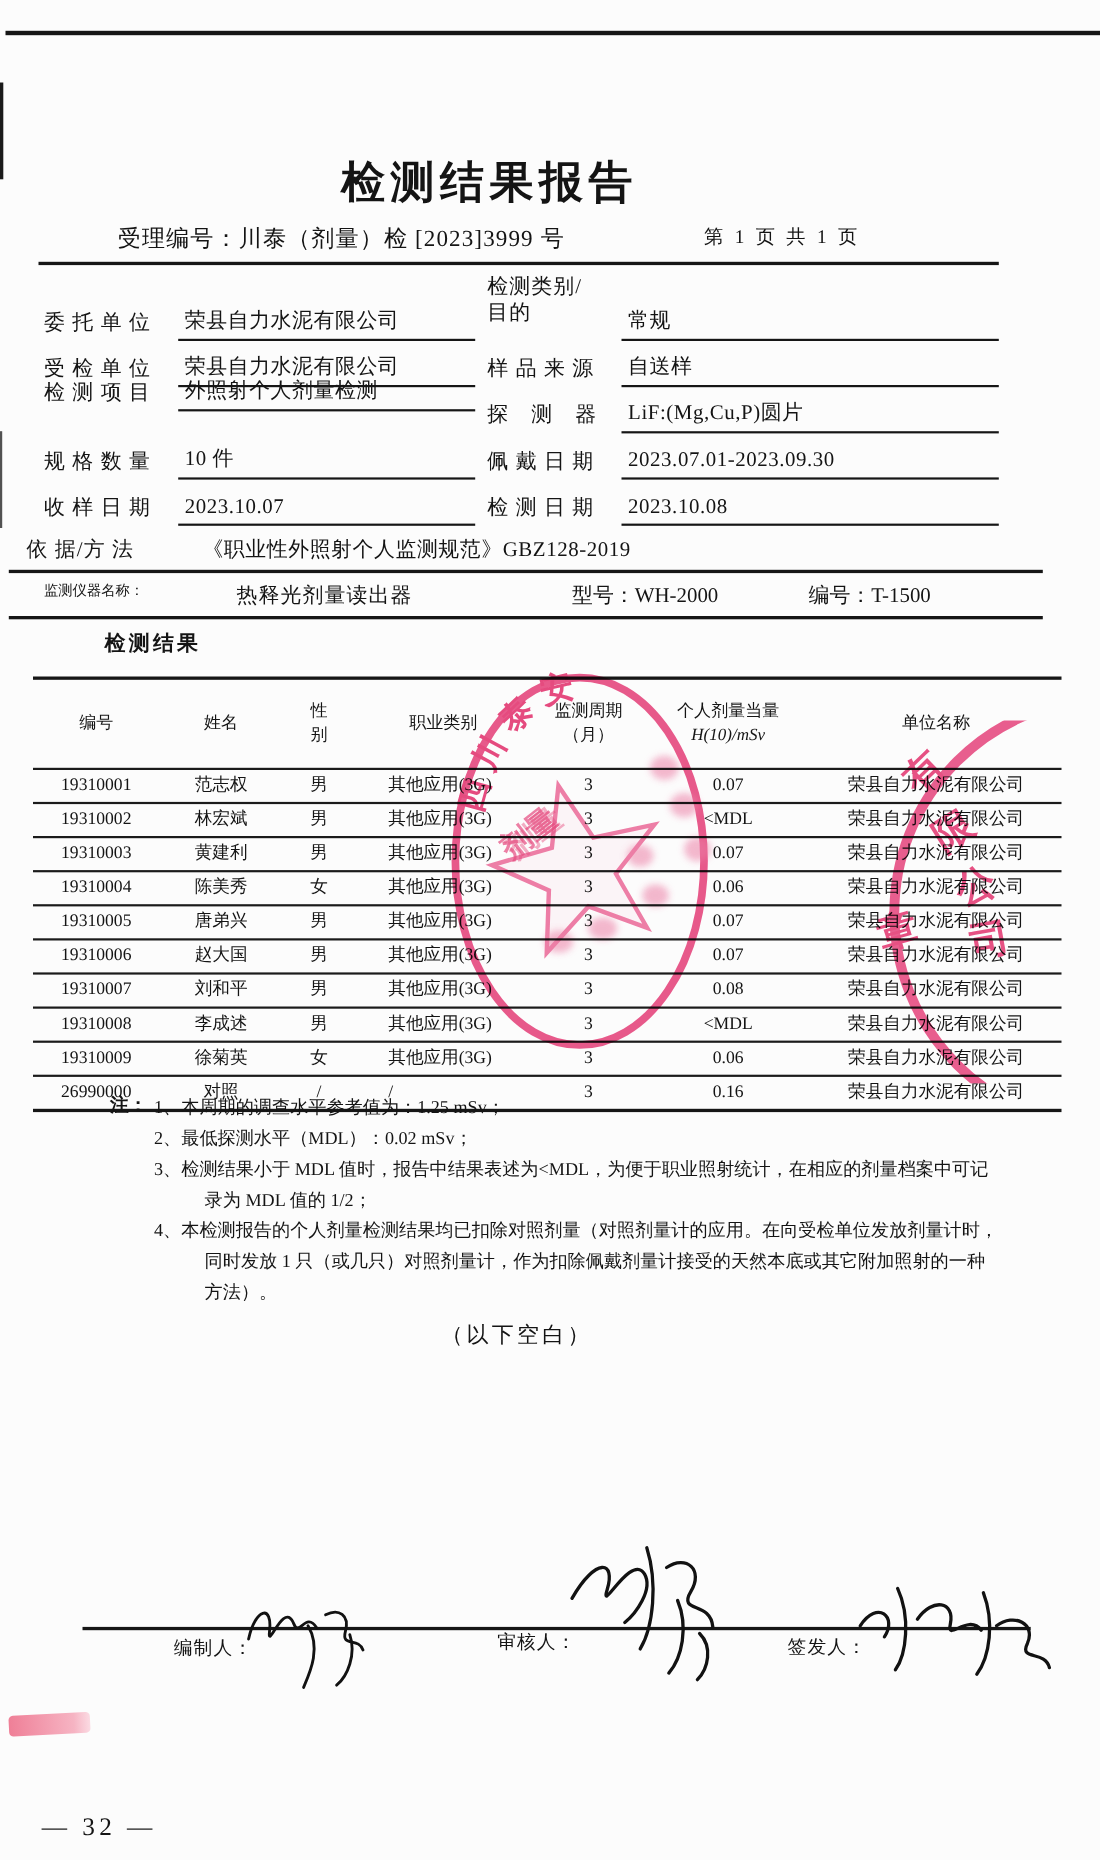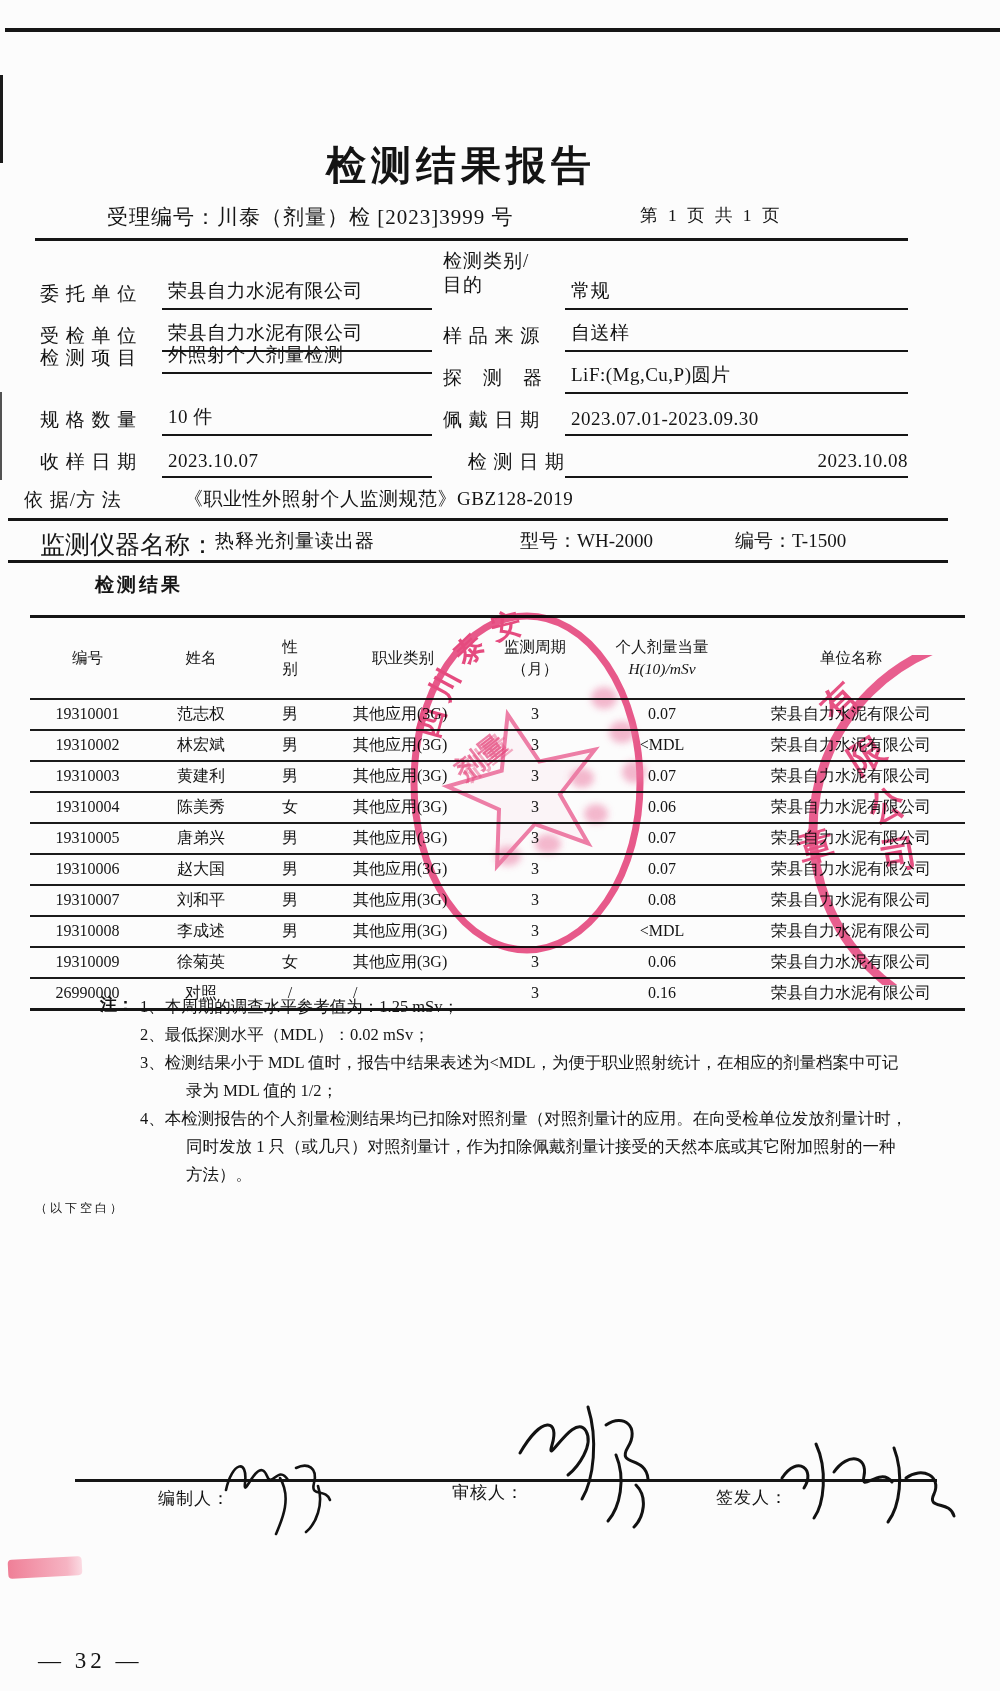--- a/index.html
+++ b/index.html
@@ -3,21 +3,21 @@
 <meta charset="utf-8">
 <style>
   html,body{margin:0;padding:0;background:#d8d8d8;}
   .page{position:relative;width:1000px;height:1691px;margin:0 auto;background:#fcfcfc;
         overflow:hidden;color:#141414;
         font-family:"Liberation Serif","DejaVu Serif","DejaVu Sans",serif;}
   .abs{position:absolute;}
   .hline{position:absolute;background:#161616;}
   .vmark{position:absolute;background:#1a1a1a;}
   .title{position:absolute;top:138px;left:0;width:890px;text-align:center;
-         font-size:40px;font-weight:bold;letter-spacing:5px;padding-left:16px;}
+         font-size:40px;font-weight:bold;letter-spacing:5px;}
   .acc-row{position:absolute;top:203px;left:107px;font-size:21px;letter-spacing:1px;}
   .page-ind{position:absolute;top:203px;left:640px;font-size:17.5px;letter-spacing:3px;}
   
   .irow{position:absolute;display:flex;align-items:flex-end;}
   .irow .lbl{flex:0 0 122px;padding-bottom:4px;font-size:19px;letter-spacing:1px;white-space:pre-line;line-height:24px;}
   .irow .val{flex:1;border-bottom:2px solid #161616;padding:0 0 4px 6px;font-size:19px;letter-spacing:.5px;}
   .noline .val{border-bottom:none;}
   .sec-title{position:absolute;left:95px;top:572px;font-size:19px;font-weight:600;letter-spacing:3px;}
   
   .rtable{position:absolute;left:30px;top:615px;width:935px;font-size:16px;}
@@ -27,22 +27,22 @@
   .t-head .th{display:flex;flex-direction:column;align-items:center;justify-content:center;line-height:22px;}
   .t-row{display:grid;grid-template-columns:115px 112px 66px 160px 104px 150px 1fr;
          height:29px;line-height:28px;border-bottom:2px solid #1b1b1b;}
   .t-row:last-child{border-bottom:3px solid #161616;}
   .t-row .td{text-align:center;white-space:nowrap;overflow:hidden;}
   .t-row .td:nth-child(4){text-align:left;padding-left:30px;}
   
   .note-label{position:absolute;left:100px;top:993px;font-size:17px;font-weight:bold;}
   .notes{position:absolute;left:140px;top:993px;width:768px;font-size:16.5px;line-height:28px;}
   .note-item{padding-left:46px;text-indent:-46px;}
-  .blank-below{position:absolute;left:35px;top:1200px;width:870px;
-               font-size:12px;letter-spacing:3px;}
+  .blank-below{position:absolute;left:35px;top:1200px;width:870px;text-align:center;
+               font-size:20px;letter-spacing:3px;}
   
   .sig-label{position:absolute;font-size:17px;letter-spacing:1px;}
   .sigsvg{position:absolute;pointer-events:none;}
   
   .stamp{position:absolute;pointer-events:none;mix-blend-mode:multiply;}
   .smudge{position:absolute;left:8px;top:1558px;width:74px;height:19px;border-radius:4px;
           background:linear-gradient(90deg,#ef7f97,#f6b4c3 80%,#fbdbe3);transform:rotate(-3deg);}
   .pageno{position:absolute;left:38px;top:1648px;font-size:23px;letter-spacing:4px;}
 </style>
 </head>
@@ -93,33 +93,33 @@
     <div class="val">LiF:(Mg,Cu,P)圆片</div>
   </div>
   <div class="irow" style="left:443px;top:312px;width:465px;height:40px;">
     <div class="lbl">样 品 来 源</div>
     <div class="val">自送样</div>
   </div>
   <div class="irow" style="left:443px;top:396px;width:465px;height:40px;">
     <div class="lbl">佩 戴 日 期</div>
     <div class="val">2023.07.01-2023.09.30</div>
   </div>
-  <div class="irow" style="left:443px;top:438px;width:465px;height:40px;text-align:right;">
+  <div class="irow" style="left:443px;top:438px;width:465px;height:40px;">
     <div class="lbl">检 测 日 期</div>
     <div class="val">2023.10.08</div>
   </div>
 
   <div class="irow noline" style="left:24px;top:480px;width:868px;height:36px;">
     <div class="lbl">依 据/方 法</div>
     <div class="val" style="padding-left:38px;">《职业性外照射个人监测规范》GBZ128-2019</div>
   </div>
   <div class="hline" style="left:8px;top:518px;width:940px;height:3px;"></div>
 
   <div>
-    <span class="abs" style="left:40px;top:528px;font-size:25px;">监测仪器名称：</span>
+    <span class="abs" style="left:40px;top:528px;font-size:13px;">监测仪器名称：</span>
     <span class="abs" style="left:215px;top:528px;font-size:19px;letter-spacing:1px;">热释光剂量读出器</span>
     <span class="abs" style="left:520px;top:528px;font-size:19px;"><span>型号：</span><span>WH-2000</span></span>
     <span class="abs" style="left:735px;top:528px;font-size:19px;"><span>编号：</span><span>T-1500</span></span>
   </div>
   <div class="hline" style="left:8px;top:560px;width:940px;height:3px;"></div>
 
   <div class="sec-title">检测结果</div>
 
   <div class="rtable">
     <div class="t-head">

